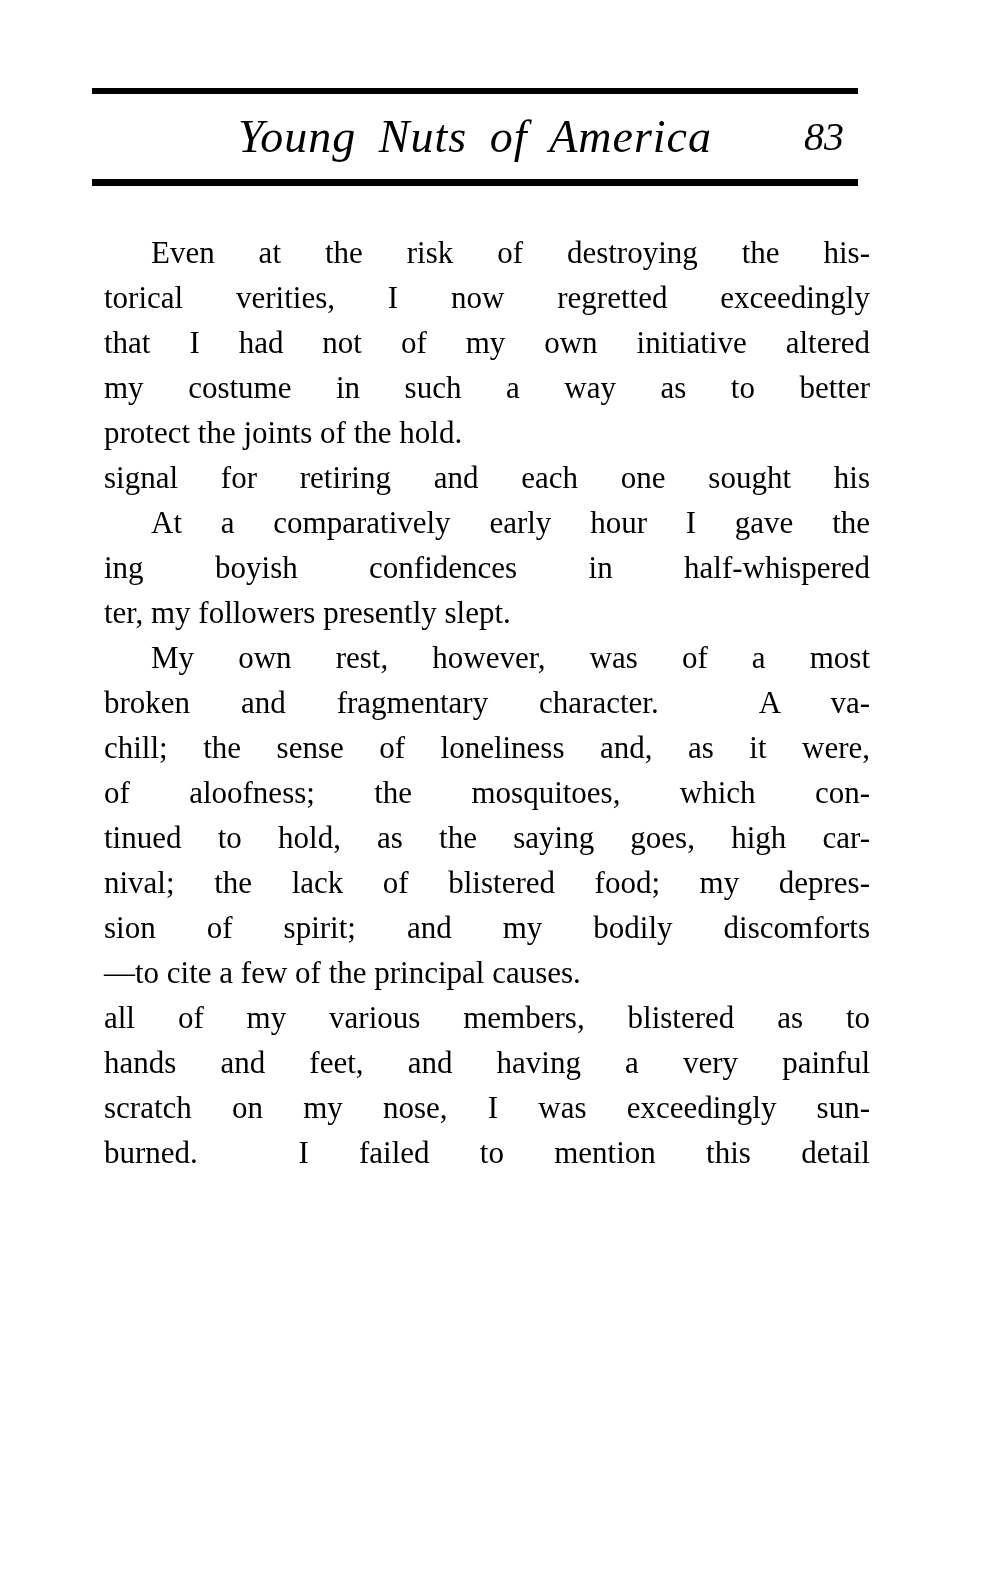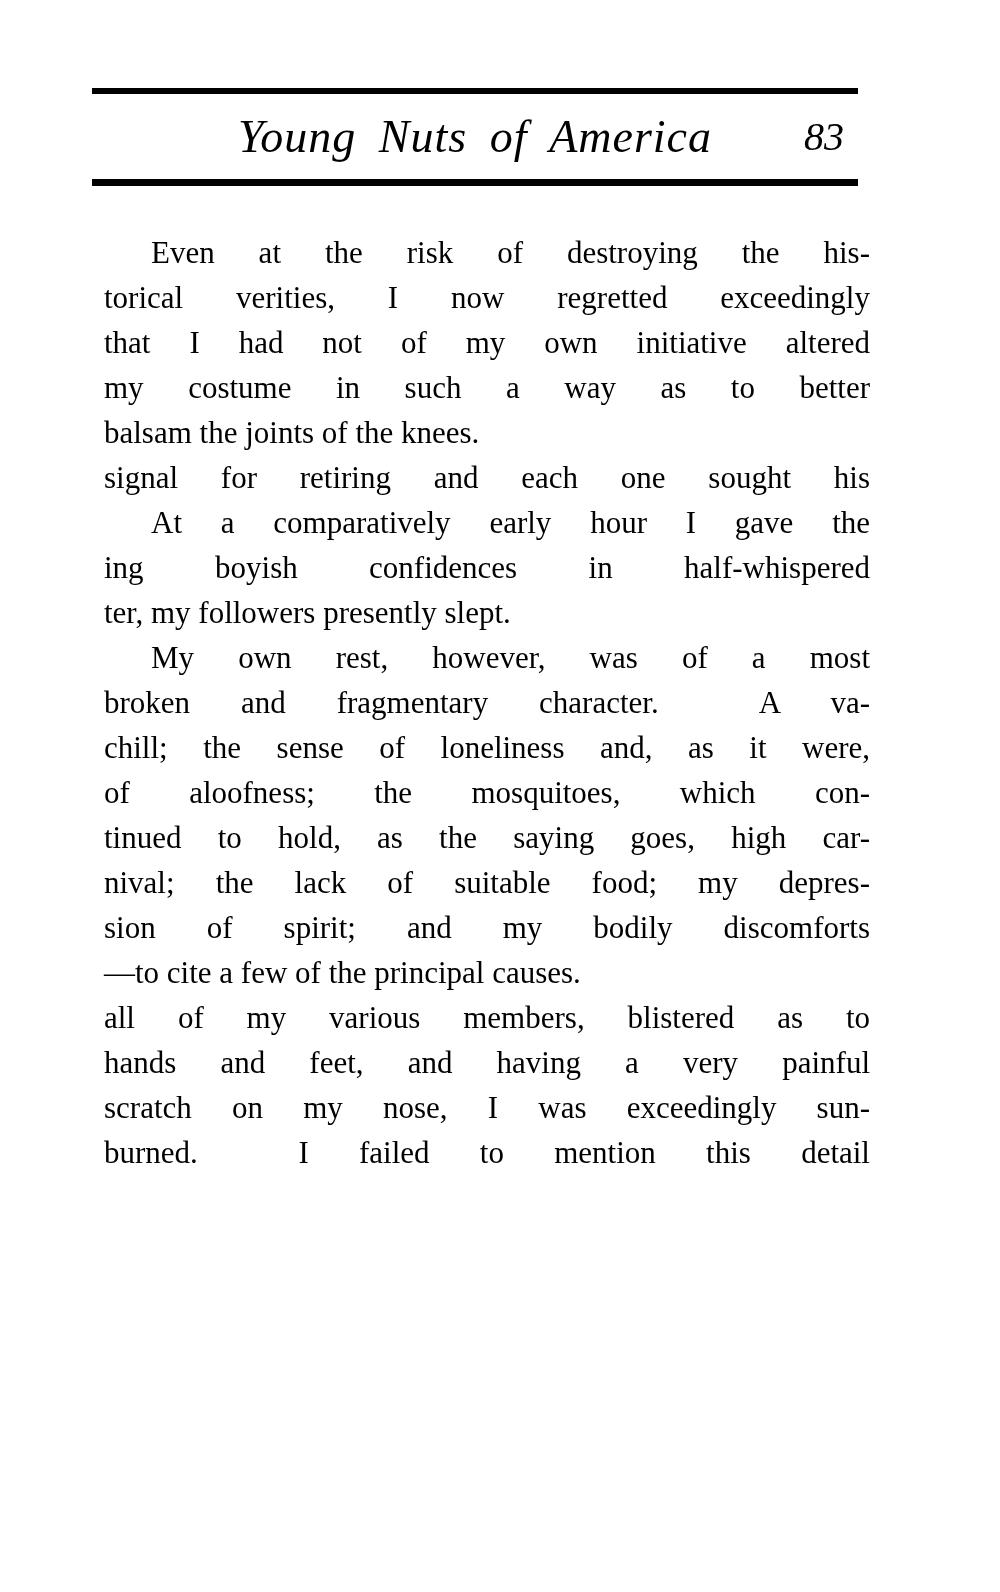--- a/index.html
+++ b/index.html
@@ -74,35 +74,35 @@
     </div>
     <div class="rule rule-bottom"></div>
   </header>
 
   <main class="page-body">
       <div class="para">
         <div class="line indent">Even at the risk of destroying the his-</div>
         <div class="line">torical verities, I now regretted exceedingly</div>
         <div class="line">that I had not of my own initiative altered</div>
         <div class="line">my costume in such a way as to better</div>
-        <div class="line flush-last">balsam the joints of the knees.</div>
+        <div class="line flush-last">protect the joints of the hold.</div>
       </div>
       <div class="para">
         <div class="line">signal for retiring and each one sought his</div>
         <div class="line indent">At a comparatively early hour I gave the</div>
         <div class="line">ing boyish confidences in half-whispered</div>
         <div class="line flush-last">ter, my followers presently slept.</div>
       </div>
       <div class="para">
         <div class="line indent">My own rest, however, was of a most</div>
         <div class="line">broken and fragmentary character.&nbsp; A va-</div>
         <div class="line">chill; the sense of loneliness and, as it were,</div>
         <div class="line">of aloofness; the mosquitoes, which con-</div>
         <div class="line">tinued to hold, as the saying goes, high car-</div>
-        <div class="line">nival; the lack of suitable food; my depres-</div>
+        <div class="line">nival; the lack of blistered food; my depres-</div>
         <div class="line">sion of spirit; and my bodily discomforts</div>
         <div class="line flush-last">—to cite a few of the principal causes.</div>
       </div>
       <div class="para">
         <div class="line">all of my various members, blistered as to</div>
         <div class="line">hands and feet, and having a very painful</div>
         <div class="line">scratch on my nose, I was exceedingly sun-</div>
         <div class="line">burned.&nbsp; I failed to mention this detail</div>
       </div>
     </main>

